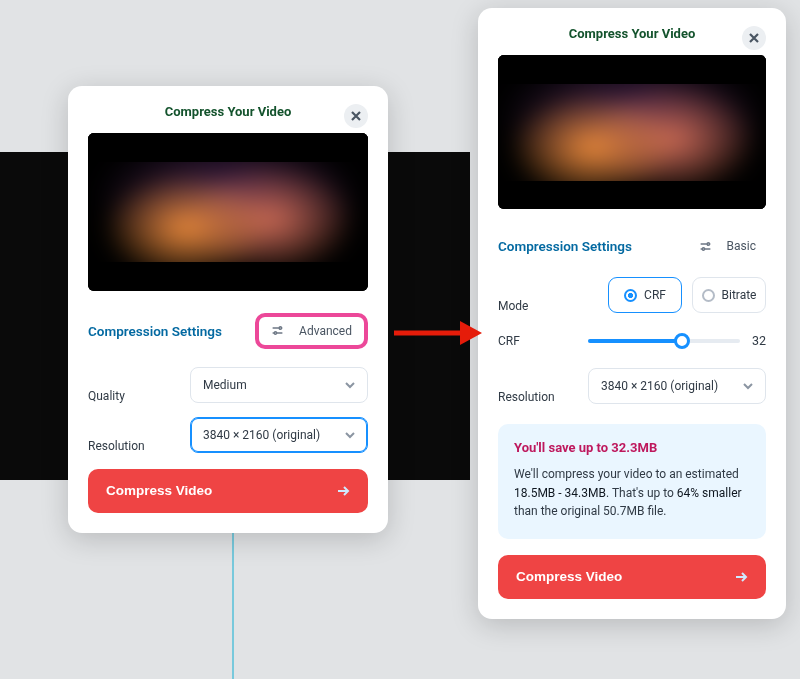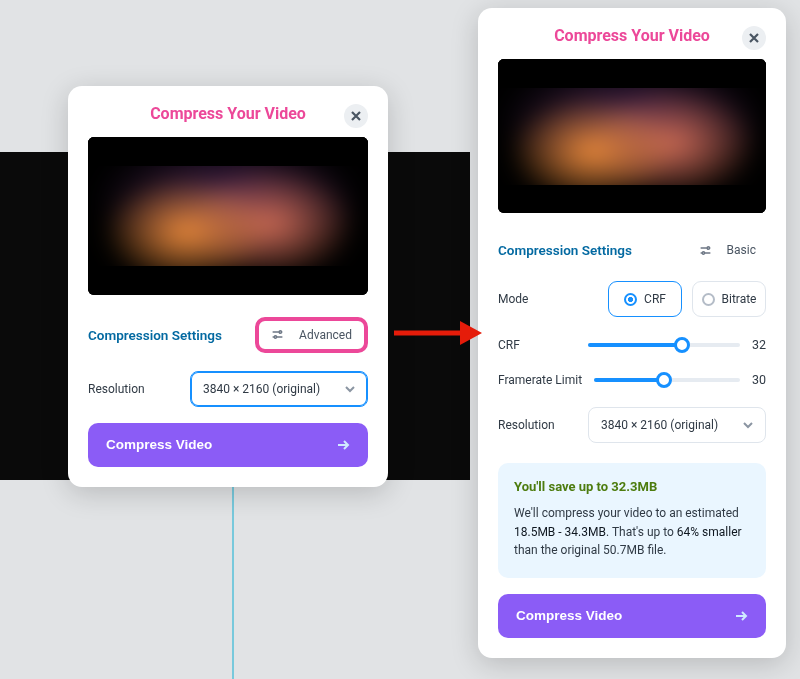--- a/index.html
+++ b/index.html
@@ -13,21 +13,21 @@
   .bg-dark.a { left:0; top:152px; width:470px; height:328px; }
   .bg-dark.b { left:232px; top:480px; width:2px; height:200px; background:#0fb0d4; opacity:.5;}
   .card {
     position:absolute; background:#fff; border-radius:14px;
     box-shadow:0 6px 28px rgba(0,0,0,.18);
     padding:18px 20px 20px;
   }
   .card.left { left:68px; top:86px; width:320px; }
   .card.right { left:478px; top:8px; width:308px; }
   .card-header { display:flex; align-items:center; justify-content:center; position:relative; margin-bottom:14px; }
-  .card-title { font-size:16px; font-weight:700; color:#ec4899; }
+  .card-title { font-size:13px; font-weight:700; color:#14532d; }
   .close-btn { position:absolute; right:0; top:0; width:24px; height:24px; border-radius:50%; background:#eceff2; display:flex; align-items:center; justify-content:center; cursor:pointer; }
   .close-btn svg { width:10px; height:10px; stroke:#4a5562; stroke-width:2.2; fill:none; }
   .video-thumb {
     width:100%; aspect-ratio:16/9; background:#000; border-radius:6px; overflow:hidden;
     display:flex; align-items:center; justify-content:center; position:relative; margin-bottom:22px;
   }
   .video-thumb::before {
     content:""; position:absolute; inset:0;
     background:
       radial-gradient(120px 80px at 35% 60%, rgba(255,150,60,.9), transparent 70%),
@@ -42,21 +42,21 @@
 
   .section-row { display:flex; align-items:center; justify-content:space-between; margin-bottom:18px; }
   .section-title { font-size:13.5px; font-weight:600; color:#0369a1; }
   .toggle-btn {
     display:flex; align-items:center; gap:15px; font-size:12px; color:#4a5562;
     padding:6px 10px; border-radius:8px; cursor:pointer;
   }
   .toggle-btn.highlight { border:4px solid #ec4899; border-radius:10px; padding:7px 12px; }
   .toggle-btn svg { width:13px; height:13px; stroke:#6d7785; stroke-width:1.8; fill:none; }
 
-  .form-row { display:flex; align-items:center; justify-content:space-between; margin-bottom:14px; gap:12px; }
+  .form-row { display:flex; align-items:flex-end; justify-content:space-between; margin-bottom:14px; gap:12px; }
   .form-label { font-size:12px; color:#303a45; flex:0 0 auto; }
   .select {
     flex:1 1 auto; min-width:0; height:36px; border:1px solid #dfe5ec; border-radius:8px;
     display:flex; align-items:center; justify-content:space-between; padding:0 12px;
     font-size:12px; color:#303a45; background:#fff; cursor:pointer;
   }
   .select.active { border-color:#1690ff; box-shadow:0 0 0 1px #1690ff inset; }
   .select svg { width:10px; height:10px; stroke:#8b95a2; stroke-width:2; fill:none; }
   .left .select { max-width:178px; }
   .right .select { max-width:178px; }
@@ -74,25 +74,25 @@
   .slider-wrap { flex:1 1 auto; display:flex; align-items:center; max-width:178px; }
   .slider { position:relative; flex:1 1 auto; height:4px; background:#e6ebf1; border-radius:3px; }
   .slider .fill { position:absolute; left:0; top:0; bottom:0; background:#1690ff; border-radius:3px; }
   .slider .thumb { position:absolute; top:50%; width:16px; height:16px; background:#fff; border:3px solid #1690ff; border-radius:50%; transform:translate(-50%,-50%); }
   .slider-val { width:26px; text-align:right; font-size:12.5px; color:#303a45; }
 
   .info-box {
     background:#eaf6ff; border-radius:10px; padding:16px 16px 18px; margin-top:8px;
     font-size:12px; color:#303a45;
   }
-  .info-title { color:#4d7c0f; font-weight:700; font-size:13px; margin-bottom:10px; }
+  .info-title { color:#be185d; font-weight:700; font-size:13px; margin-bottom:10px; }
   .info-box b { font-weight:400; color:#0f1720; }
 
   .primary-btn {
-    margin-top:16px; width:100%; height:44px; background:#8b5cf6; color:#fff; border:none;
+    margin-top:16px; width:100%; height:44px; background:#ef4444; color:#fff; border:none;
     border-radius:10px; font-size:13.5px; font-weight:600; display:flex; align-items:center;
     justify-content:space-between; padding:0 18px; cursor:pointer;
   }
   .primary-btn svg { width:14px; height:14px; stroke:#cfeaff; stroke-width:2; fill:none; }
 
   .arrow {
     position:absolute; left:392px; top:318px; pointer-events:none;
   }
 </style>
 </head>
@@ -118,20 +118,29 @@
   <div class="section-row">
     <div class="section-title">Compression Settings</div>
     <div class="toggle-btn highlight">
       <svg viewBox="0 0 16 16">
           <path d="M2 5h8M13 5h1M10 5a1.5 1.5 0 103 0 1.5 1.5 0 10-3 0M2 11h2M7 11h7M4 11a1.5 1.5 0 103 0 1.5 1.5 0 10-3 0"></path>
         </svg>
       <span>Advanced</span>
     </div>
   </div>
 
+  <div class="form-row">
+    <div class="form-label">Quality</div>
+    <div class="select">
+      <span>Medium</span>
+      <svg viewBox="0 0 10 10">
+          <path d="M1 3l4 4 4-4"></path>
+        </svg>
+    </div>
+  </div>
 
   <div class="form-row">
     <div class="form-label">Resolution</div>
     <div class="select active">
       <span>3840 × 2160 (original)</span>
       <svg viewBox="0 0 10 10">
           <path d="M1 3l4 4 4-4"></path>
         </svg>
     </div>
   </div>
@@ -186,30 +195,20 @@
     <div class="form-label">CRF</div>
     <div class="slider-wrap">
       <div class="slider">
         <div class="fill" id="crf-fill" style="width: 62%;"></div>
           <div class="thumb" id="crf-thumb" style="left: 62%;"></div>
       </div>
       <div class="slider-val">32</div>
     </div>
   </div>
 
-  <div class="form-row">
-    <div class="form-label">Framerate Limit</div>
-    <div class="slider-wrap">
-      <div class="slider">
-        <div class="fill" id="fps-fill" style="width: 48%;"></div>
-          <div class="thumb" id="fps-thumb" style="left: 48%;"></div>
-      </div>
-      <div class="slider-val">30</div>
-    </div>
-  </div>
 
   <div class="form-row">
     <div class="form-label">Resolution</div>
     <div class="select">
       <span>3840 × 2160 (original)</span>
       <svg viewBox="0 0 10 10">
           <path d="M1 3l4 4 4-4"></path>
         </svg>
     </div>
   </div>

